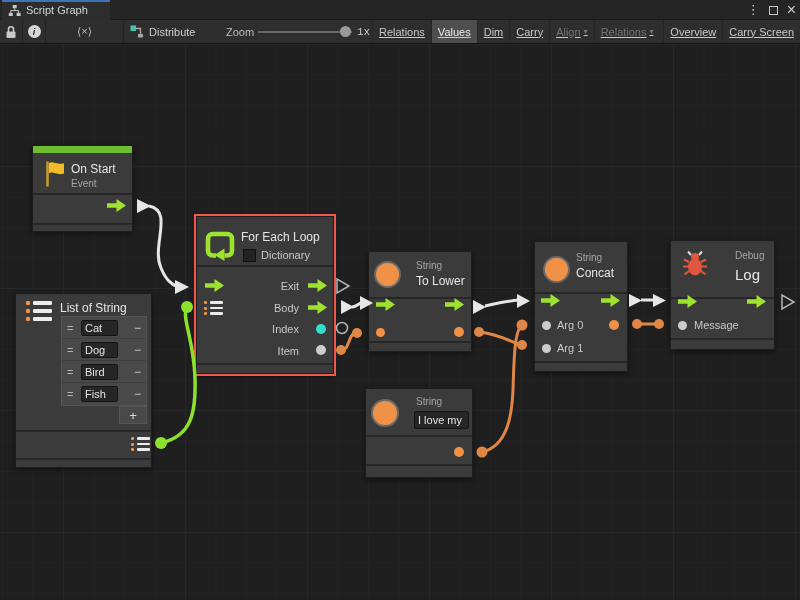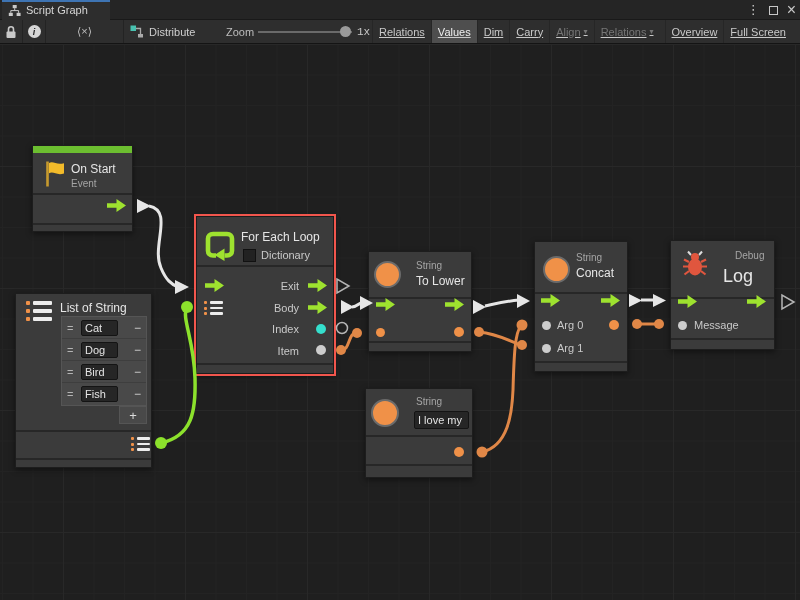--- a/index.html
+++ b/index.html
@@ -161,21 +161,21 @@
       </div>
       <div class="rbtn disabled">
         <span>Relations</span>
           <span class="caret">▾</span>
       </div>
       <div class="gap"></div>
       <div class="rbtn">
           <span>Overview</span>
         </div>
       <div class="rbtn">
-          <span>Full Screen</span>
+          <span>Carry Screen</span>
         </div>
     </div>
   </div>
 
   <div class="canvas"></div>
 
   <div class="node" style="left:32px;top:145px;width:101px;height:87px">
     <div class="greencap"></div>
     <svg style="position:absolute;left:11px;top:14px" width="21" height="28" viewBox="0 0 21 28">
       <rect x="2.2" y="1.5" width="2.6" height="25" fill="#c69a2e"></rect>
@@ -317,21 +317,21 @@
   </div>
 
   <div class="node" style="left:670px;top:240px;width:105px;height:110px">
     <svg style="position:absolute;left:10px;top:8px" width="28" height="30" viewBox="0 0 28 30">
       <path d="M10,6 L7,2.5 M18,6 L21,2.5" stroke="#dcdcdc" stroke-width="2" fill="none"></path>
       <path d="M8,13 L3,10.5 M8,17.5 L2,17.5 M8,22 L3.5,25.5 M20,13 L25,10.5 M20,17.5 L26,17.5 M20,22 L24.5,25.5" stroke="#e0563e" stroke-width="2.2" fill="none"></path>
       <circle cx="14" cy="8" r="4" fill="#e0563e"></circle>
       <ellipse cx="14" cy="18" rx="7" ry="8.5" fill="#e0563e"></ellipse>
     </svg>
     <div class="s" style="left:64px;top:9px">Debug</div>
-    <div class="t" style="left:52px;top:25px;font-size:18px">Log</div>
+    <div class="t" style="left:64px;top:25px;font-size:15px">Log</div>
     <div class="divider" style="top:56px"></div>
     <div class="arrow" style="left:7px;top:54px"></div>
     <div class="arrow" style="right:8px;top:54px"></div>
     <div class="pdot" style="left:7px;top:80px;width:9px;height:9px;background:#cdcdcd"></div>
     <div class="rlabel" style="left:23px;top:78px">Message</div>
     <div class="divider" style="top:97px"></div>
   </div>
 
   <svg class="overlay" width="800" height="600" viewBox="0 0 800 600">
 

